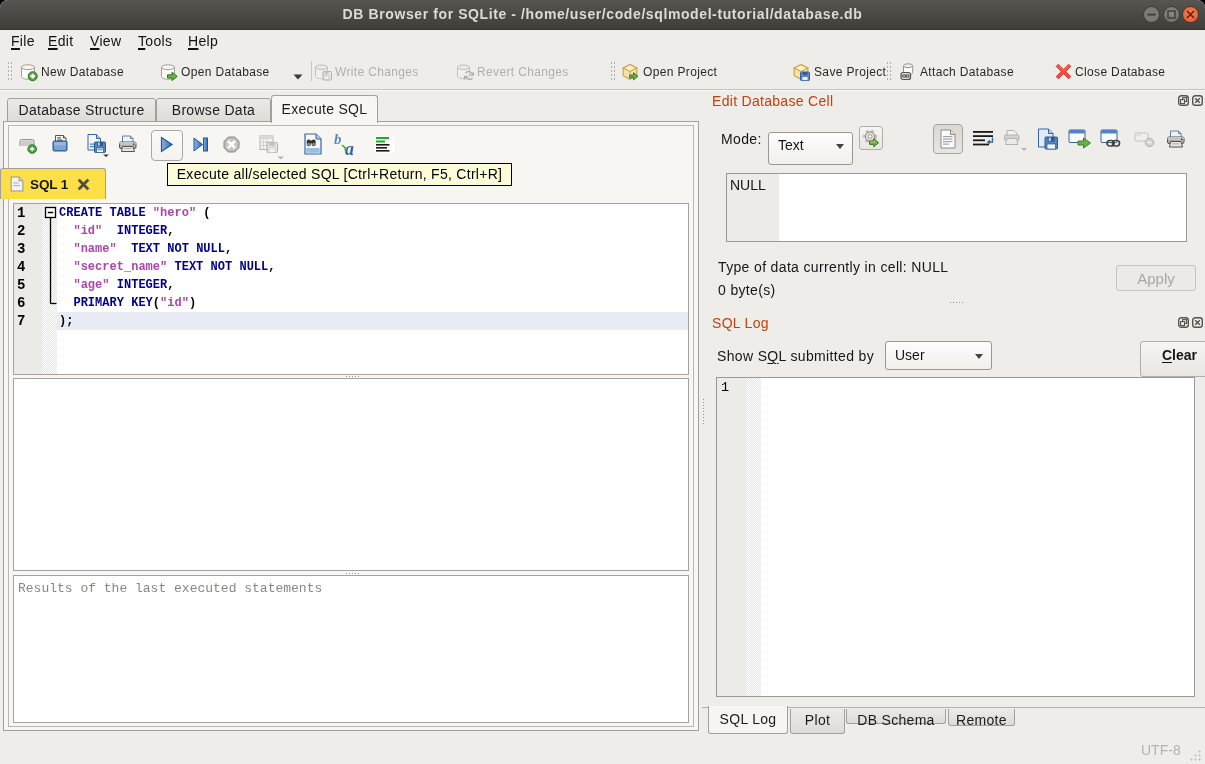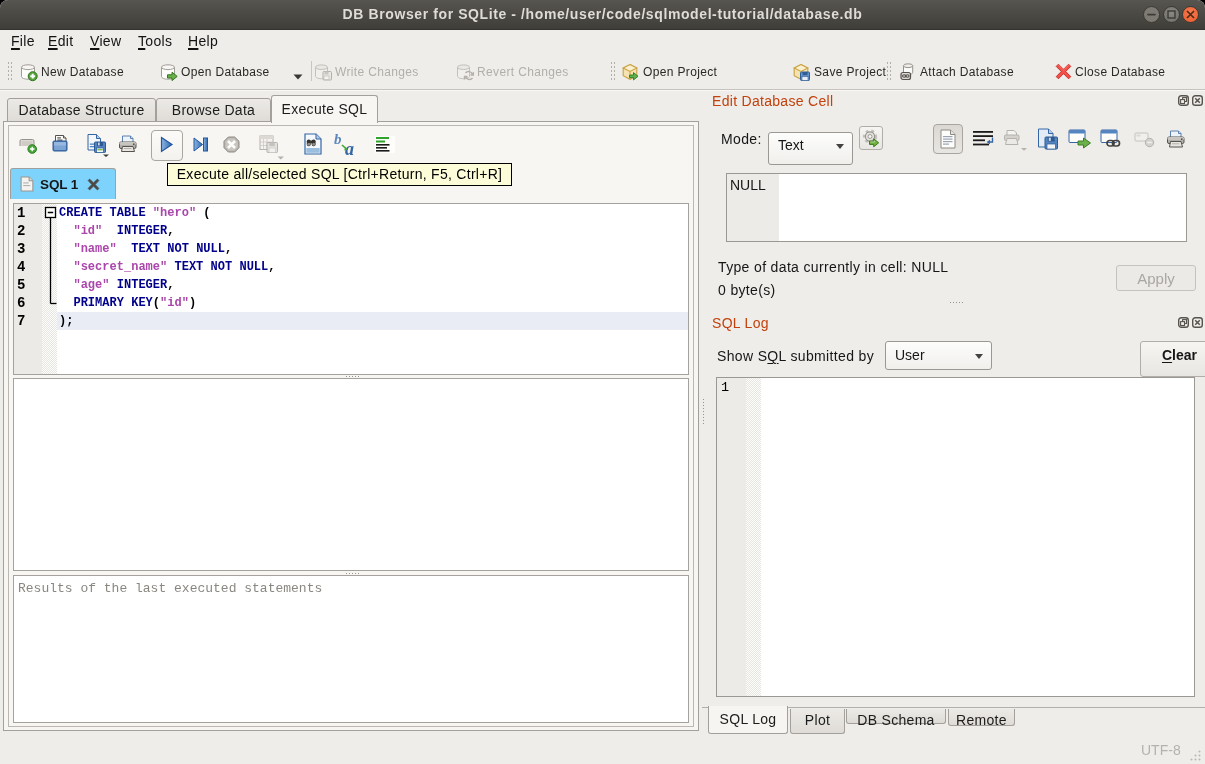--- a/index.html
+++ b/index.html
@@ -275,21 +275,21 @@
   <rect x="1" y="4.5" width="9" height="2" fill="#2fa32b"></rect>
   <rect x="1" y="8" width="13.5" height="1.6" fill="#1a1a1a"></rect>
   <rect x="1" y="11" width="11" height="1.6" fill="#1a1a1a"></rect>
   <rect x="1" y="14" width="13.5" height="1.6" fill="#1a1a1a"></rect>
 </svg>
 <div class="ssep" style="left:148px; top:134px;"></div>
 <div class="ssep" style="left:252px; top:134px;"></div>
 <div class="ssep" style="left:293px; top:134px;"></div>
 <div class="ssep" style="left:366px; top:134px;"></div>
 
-<div class="abs" style="left:10px; top:168px; width:106px; height:31px; background:#7dd3fc;
+<div class="abs" style="left:0; top:168px; width:106px; height:31px; background:#fde047;
   border:1px solid #a3a09b; border-bottom:none; border-radius:3px 3px 0 0; z-index:5;
   display:flex; align-items:center;">
   <svg width="14" height="16" viewBox="0 0 13 15" style="margin-left:9px;">
     <path d="M1 1 h7.5 l3.5 3.5 V14 H1 Z" fill="#f4f3f1" stroke="#9a968f"></path>
     <path d="M8.5 1 v3.5 h3.5" fill="#dedbd6" stroke="#9a968f"></path>
     <rect x="3" y="6" width="5" height="1" fill="#b1aea9"></rect>
     <rect x="3" y="8.5" width="6.5" height="1" fill="#b1aea9"></rect>
   </svg>
   <span style="font-size:13.5px; font-weight:bold; color:#161616; margin-left:6px; letter-spacing:-0.1px;">SQL 1</span>
   <svg width="13" height="13" viewBox="0 0 12 12" style="margin-left:9px;">

